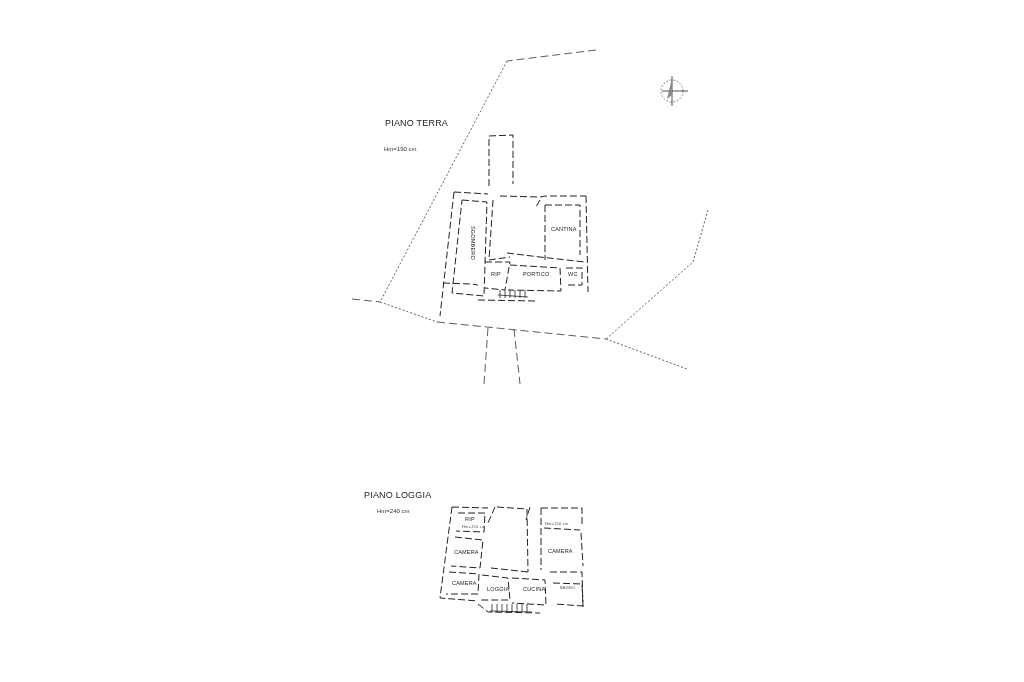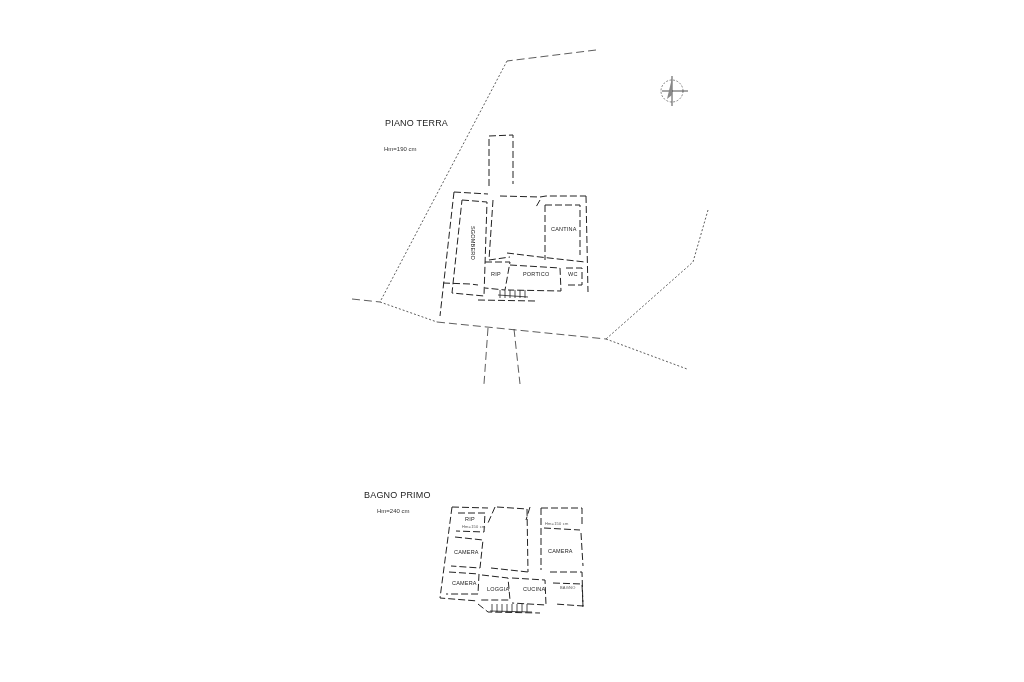--- a/index.html
+++ b/index.html
@@ -124,21 +124,21 @@
 
 <div class="plan-title" style="left:369px;top:118px;margin-left:16px;">PIANO TERRA</div>
 <div class="plan-height" style="left:384px;top:146px;">Hm=190 cm</div>
 
 <div class="room-label vertical" style="left:476px;top:226px;">SGOMBERO</div>
 <div class="room-label" style="left:551px;top:226px;">CANTINA</div>
 <div class="room-label" style="left:491px;top:271px;">RIP</div>
 <div class="room-label" style="left:523px;top:271px;">PORTICO</div>
 <div class="room-label" style="left:568px;top:271px;">WC</div>
 
-<div class="plan-title" style="left:364px;top:490px;">BAGNO PRIMO</div>
+<div class="plan-title" style="left:364px;top:490px;">PIANO LOGGIA</div>
 <div class="plan-height" style="left:377px;top:508px;">Hm=240 cm</div>
 
 <div class="room-label" style="left:465px;top:516px;">RIP</div>
 <div class="room-label small" style="left:462px;top:524px;">Hm=150 cm</div>
 <div class="room-label" style="left:454px;top:549px;">CAMERA</div>
 <div class="room-label" style="left:452px;top:580px;">CAMERA</div>
 <div class="room-label" style="left:487px;top:586px;">LOGGIA</div>
 <div class="room-label" style="left:523px;top:586px;">CUCINA</div>
 <div class="room-label small" style="left:545px;top:521px;">Hm=150 cm</div>
 <div class="room-label" style="left:548px;top:548px;">CAMERA</div>

